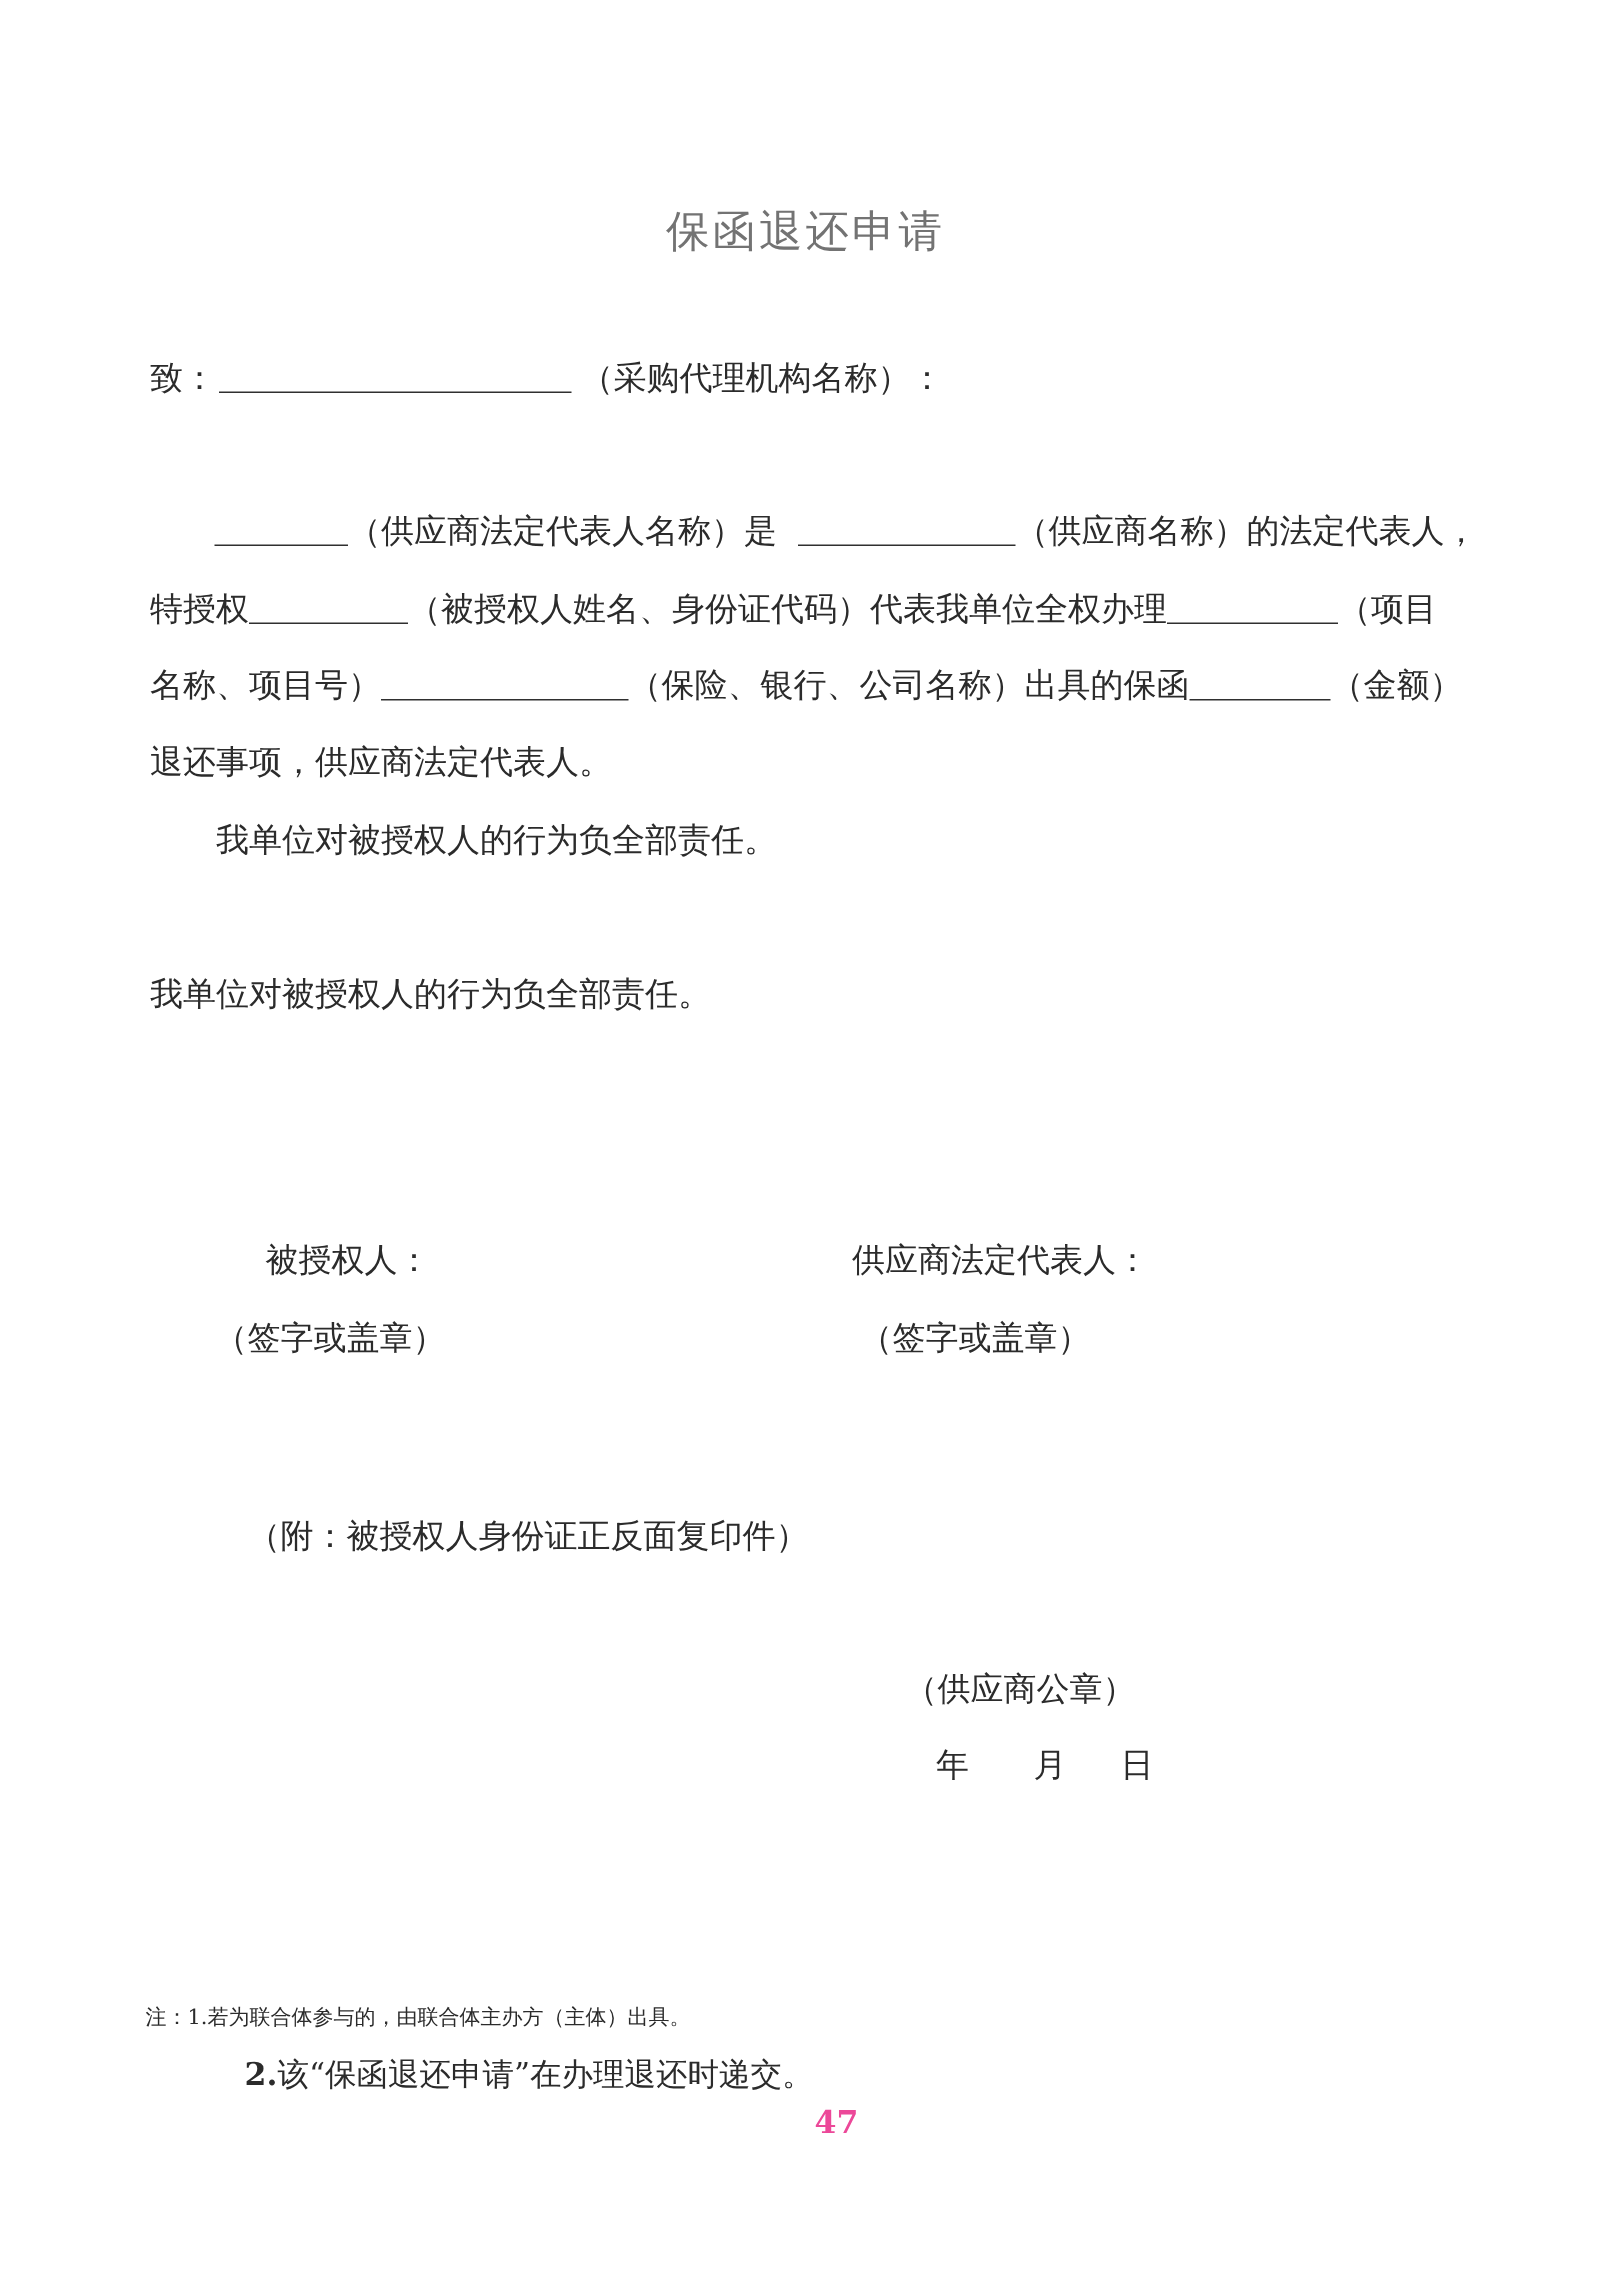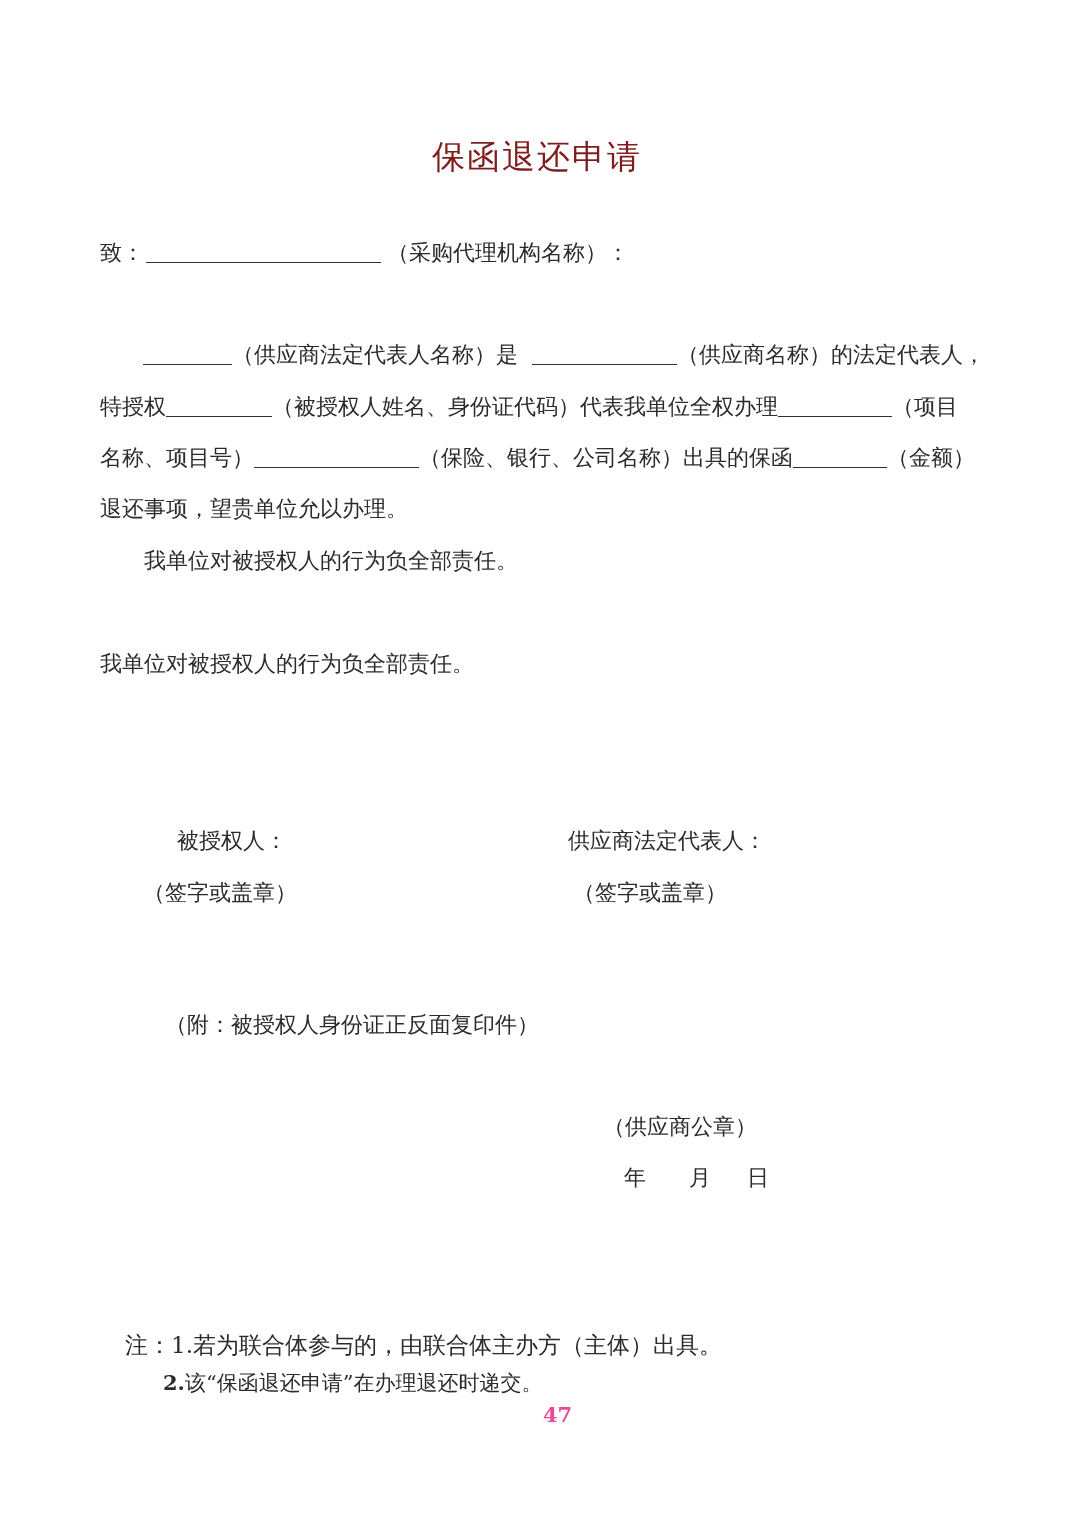--- a/index.html
+++ b/index.html
@@ -15,23 +15,23 @@
     font-family: "DejaVu Serif", "Liberation Serif", serif;
     color: #262626;
     overflow: hidden;
   }
   .doc-title {
     position: absolute;
     top: 135px;
     left: 0;
     width: 100%;
     text-align: center;
-    font-size: 33px;
+    font-size: 29px;
     letter-spacing: 2px;
-    color: #7f1d1d;
+    color: #737373;
   }
   .line {
     position: absolute;
     font-size: 22px;
     line-height: 30px;
     white-space: nowrap;
     color: #2b2b2b;
   }
   .blank {
     display: inline-block;
@@ -69,42 +69,42 @@
   </div>
 
   <div class="line" style="top: 392px; left: 100px;">
     <span class="seg">特授权</span><span class="blank" style="width: 106px;"></span><span class="seg">（被授权人姓名、身份证代码）代表我单位全权办理</span><span class="blank" style="width: 114px;"></span><span class="seg">（项目</span>
   </div>
 
   <div class="line" style="top: 443px; left: 100px;">
     <span class="seg">名称、项目号）</span><span class="blank" style="width: 165px;"></span><span class="seg">（保险、银行、公司名称）出具的保函</span><span class="blank" style="width: 94px;"></span><span class="seg">（金额）</span>
   </div>
 
-  <div class="line" style="top: 494px; left: 100px;">退还事项，望贵单位允以办理。</div>
+  <div class="line" style="top: 494px; left: 100px;">退还事项，供应商法定代表人。</div>
 
   <div class="line" style="top: 546px; left: 144px;">我单位对被授权人的行为负全部责任。</div>
 
 
   <div class="line" style="top: 649px; left: 100px;">我单位对被授权人的行为负全部责任。</div>
 
   <div class="line" style="top: 826px; left: 177px;">被授权人：</div>
   <div class="line" style="top: 826px; left: 568px;">供应商法定代表人：</div>
 
   <div class="line" style="top: 878px; left: 143px;">（签字或盖章）</div>
   <div class="line" style="top: 878px; left: 573px;">（签字或盖章）</div>
 
   <div class="line" style="top: 1010px; left: 165px;">（附：被授权人身份证正反面复印件）</div>
 
   <div class="line" style="top: 1112px; left: 603px;">（供应商公章）</div>
 
   <div class="line" style="top: 1163px; left: 624px;">
     <span class="seg">年</span><span class="date-gap-a"></span><span class="seg">月</span><span class="date-gap-b"></span><span class="seg">日</span>
   </div>
 
-  <div class="line" style="top: 1330px; left: 125px; font-size: 23px;">
+  <div class="line" style="top: 1330px; left: 97px; font-size: 14px;">
     <span class="seg">注：</span><span class="seg">1.若为联合体参与的，由联合体主办方（主体）出具。</span>
   </div>
   <div class="line" style="top: 1368px; left: 163px; font-size: 21px;">
     <span class="seg bold">2.</span><span class="seg">该“保函退还申请”在办理退还时递交。</span>
   </div>
 
   <div class="page-number">47</div>
 
 </div>
 

